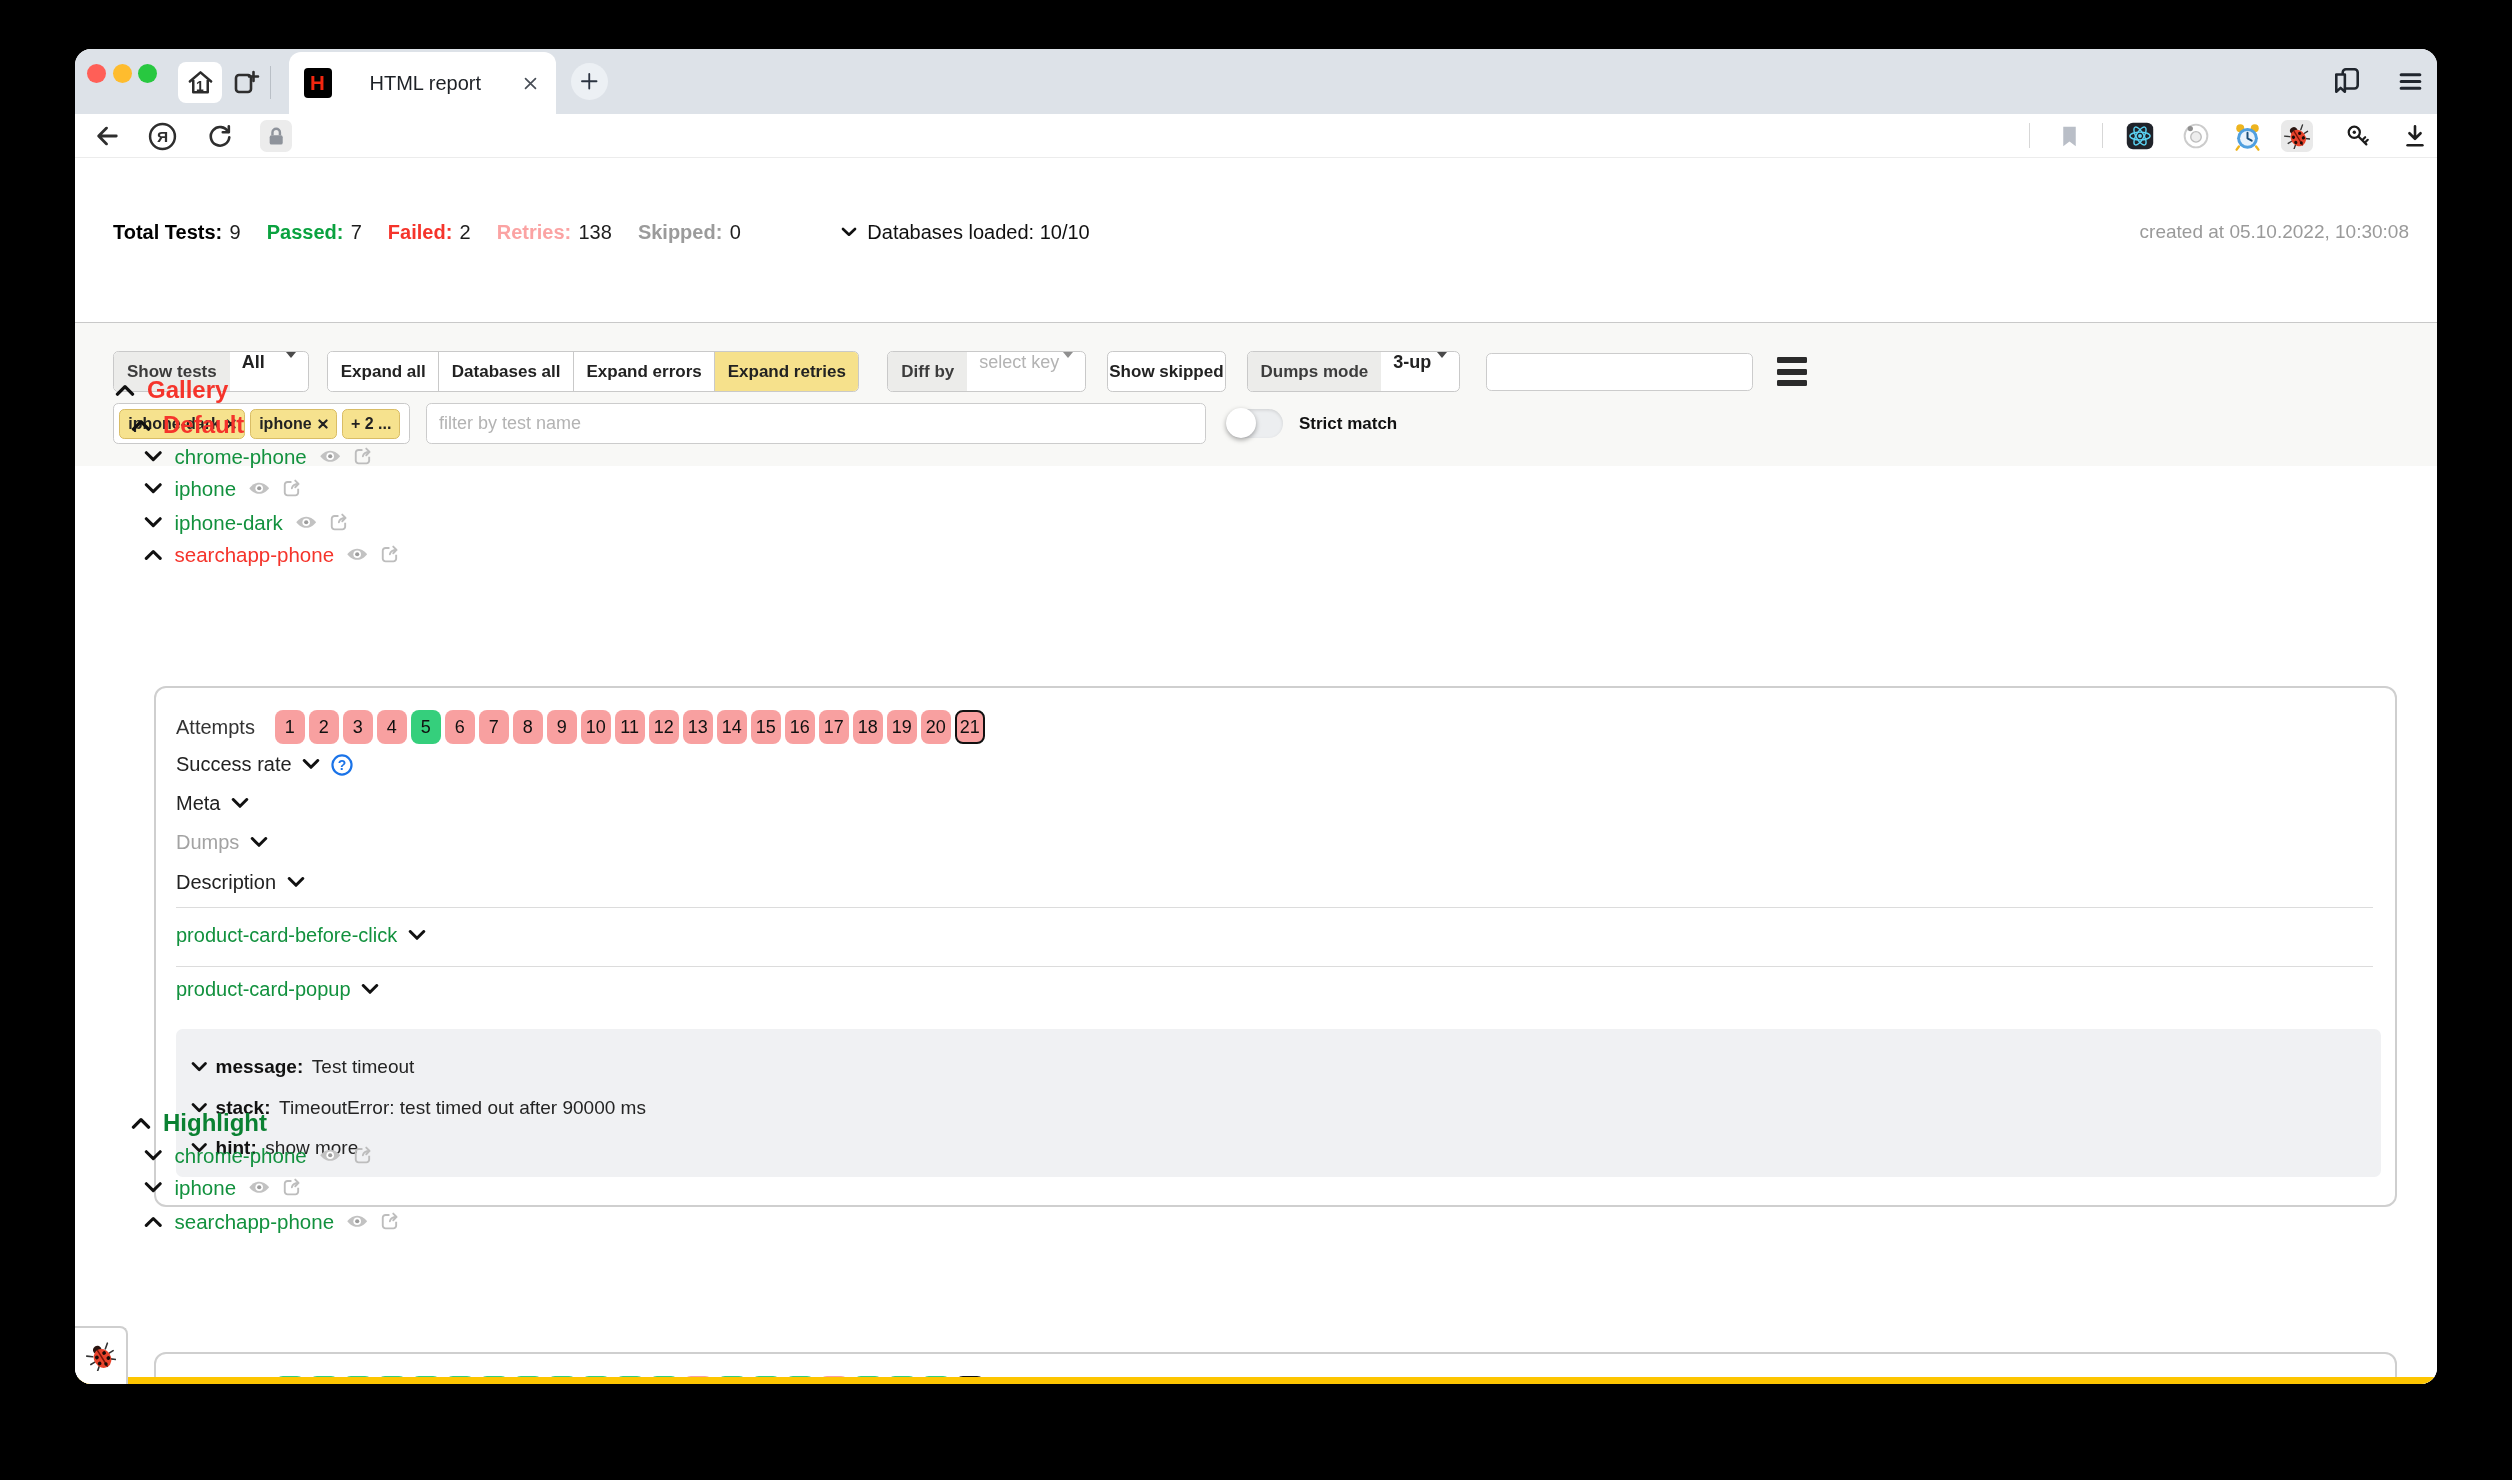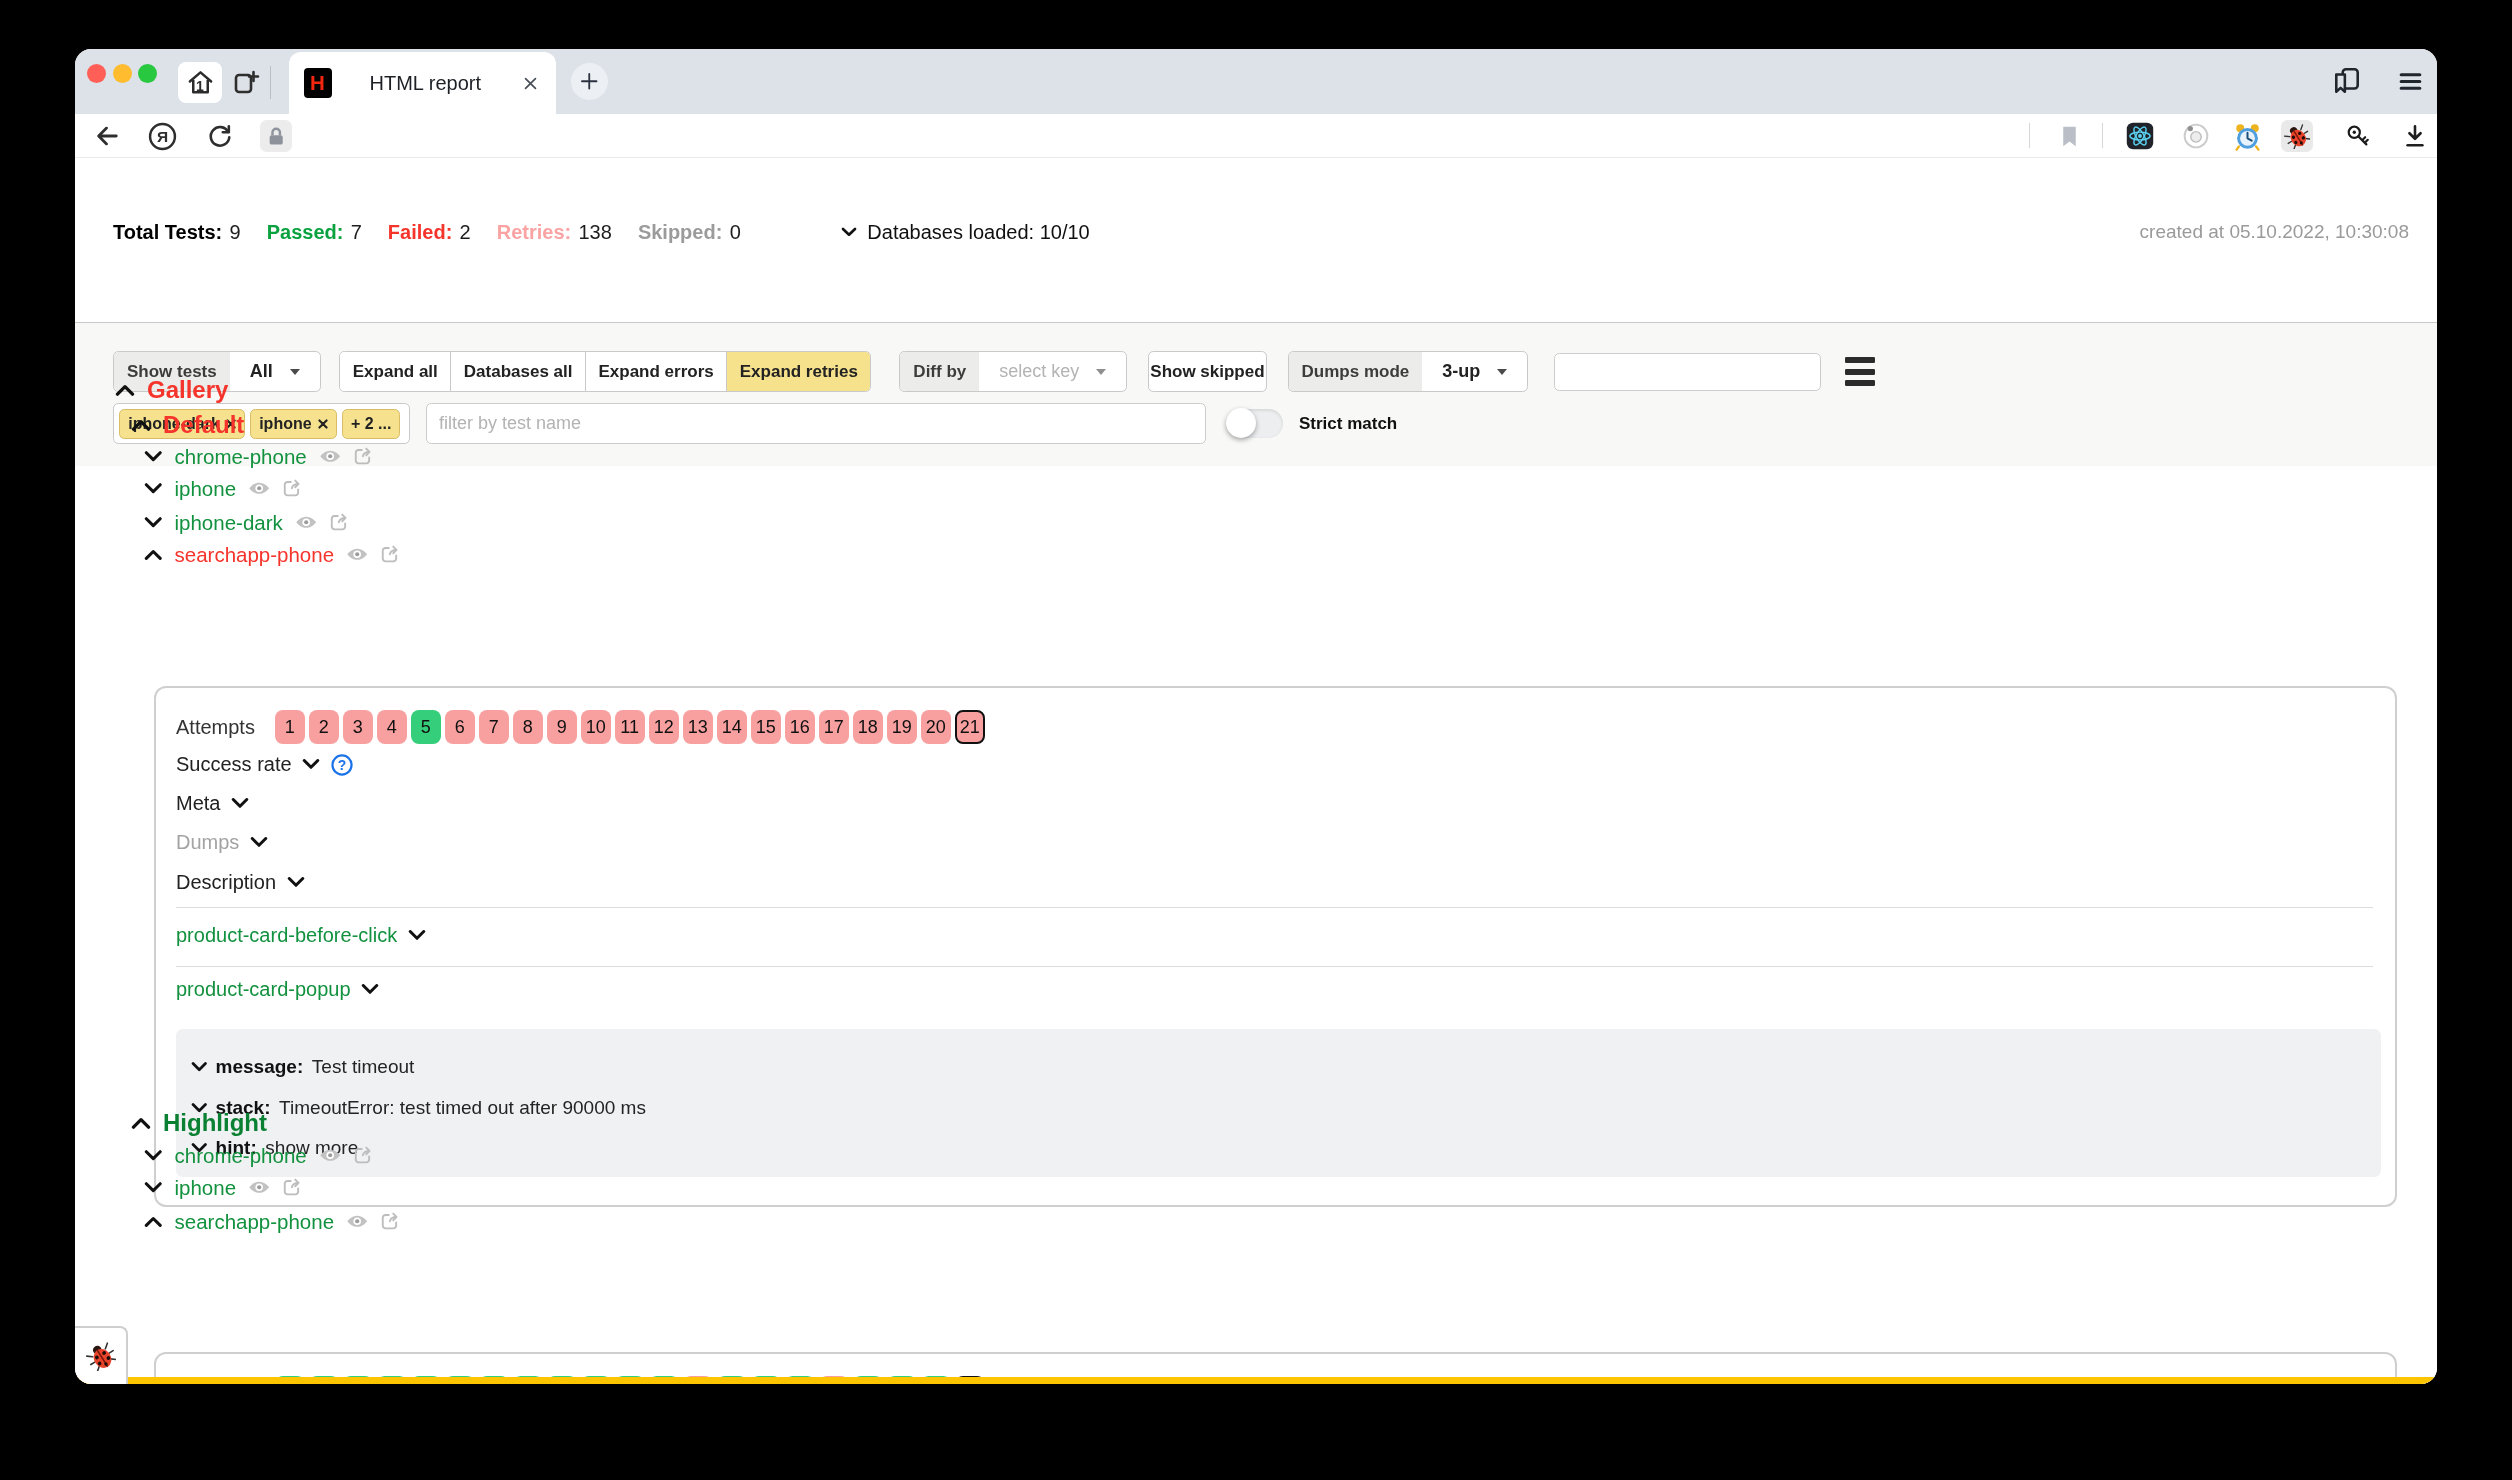--- a/index.html
+++ b/index.html
@@ -56,21 +56,21 @@
   .created { margin-left:auto; color:#9a9a9a; font-size:19px; white-space:nowrap; }
 
   .ctrl-band { position:absolute; top:163px; left:0; right:0; height:144px;
                background:#f8f8f6; border-top:1.3px solid #c9c9c9; }
   .ctrl-row { position:absolute; left:38px; right:26px; display:flex; align-items:center; }
   .row1 { top:28px; height:41px; }
   .row2 { top:80px; height:41px; }
 
   .sel-group { display:flex; height:41px; border:1.3px solid #c9c9c9; border-radius:5.3px; overflow:hidden; background:#fff; }
   .sel-label { display:flex; align-items:center; padding:0 13px; background:#ececea; font-size:17px; font-weight:bold; color:#3c3c3c; }
-  .sel-value { display:flex; align-items:center; gap:17px; padding:0 20px; font-size:18px; font-weight:bold; color:#222; min-width:78px; }
+  .sel-value { display:flex; gap:4px; padding:0 12px; font-size:18px; font-weight:bold; color:#222; min-width:78px; }
   .sel-value.ph { color:#b3b3b3; font-weight:normal; min-width:99px; }
   .tri { width:0; height:0; border-left:5.3px solid transparent; border-right:5.3px solid transparent;
          border-top:6.6px solid #4a4a4a; margin-left:auto; }
   .tri.gray { border-top-color:#8f8f8f; }
 
   .btn-group { display:flex; height:41px; border:1.3px solid #c9c9c9; border-radius:5.3px; overflow:hidden;
                background:#fff; margin-left:18.5px; }
   .exp-btn { border:none; border-right:1.3px solid #c9c9c9; background:#fff; padding:0 12.5px;
              font-size:17px; font-weight:bold; color:#222; font-family:inherit; }
   .exp-btn:last-child { border-right:none; }

